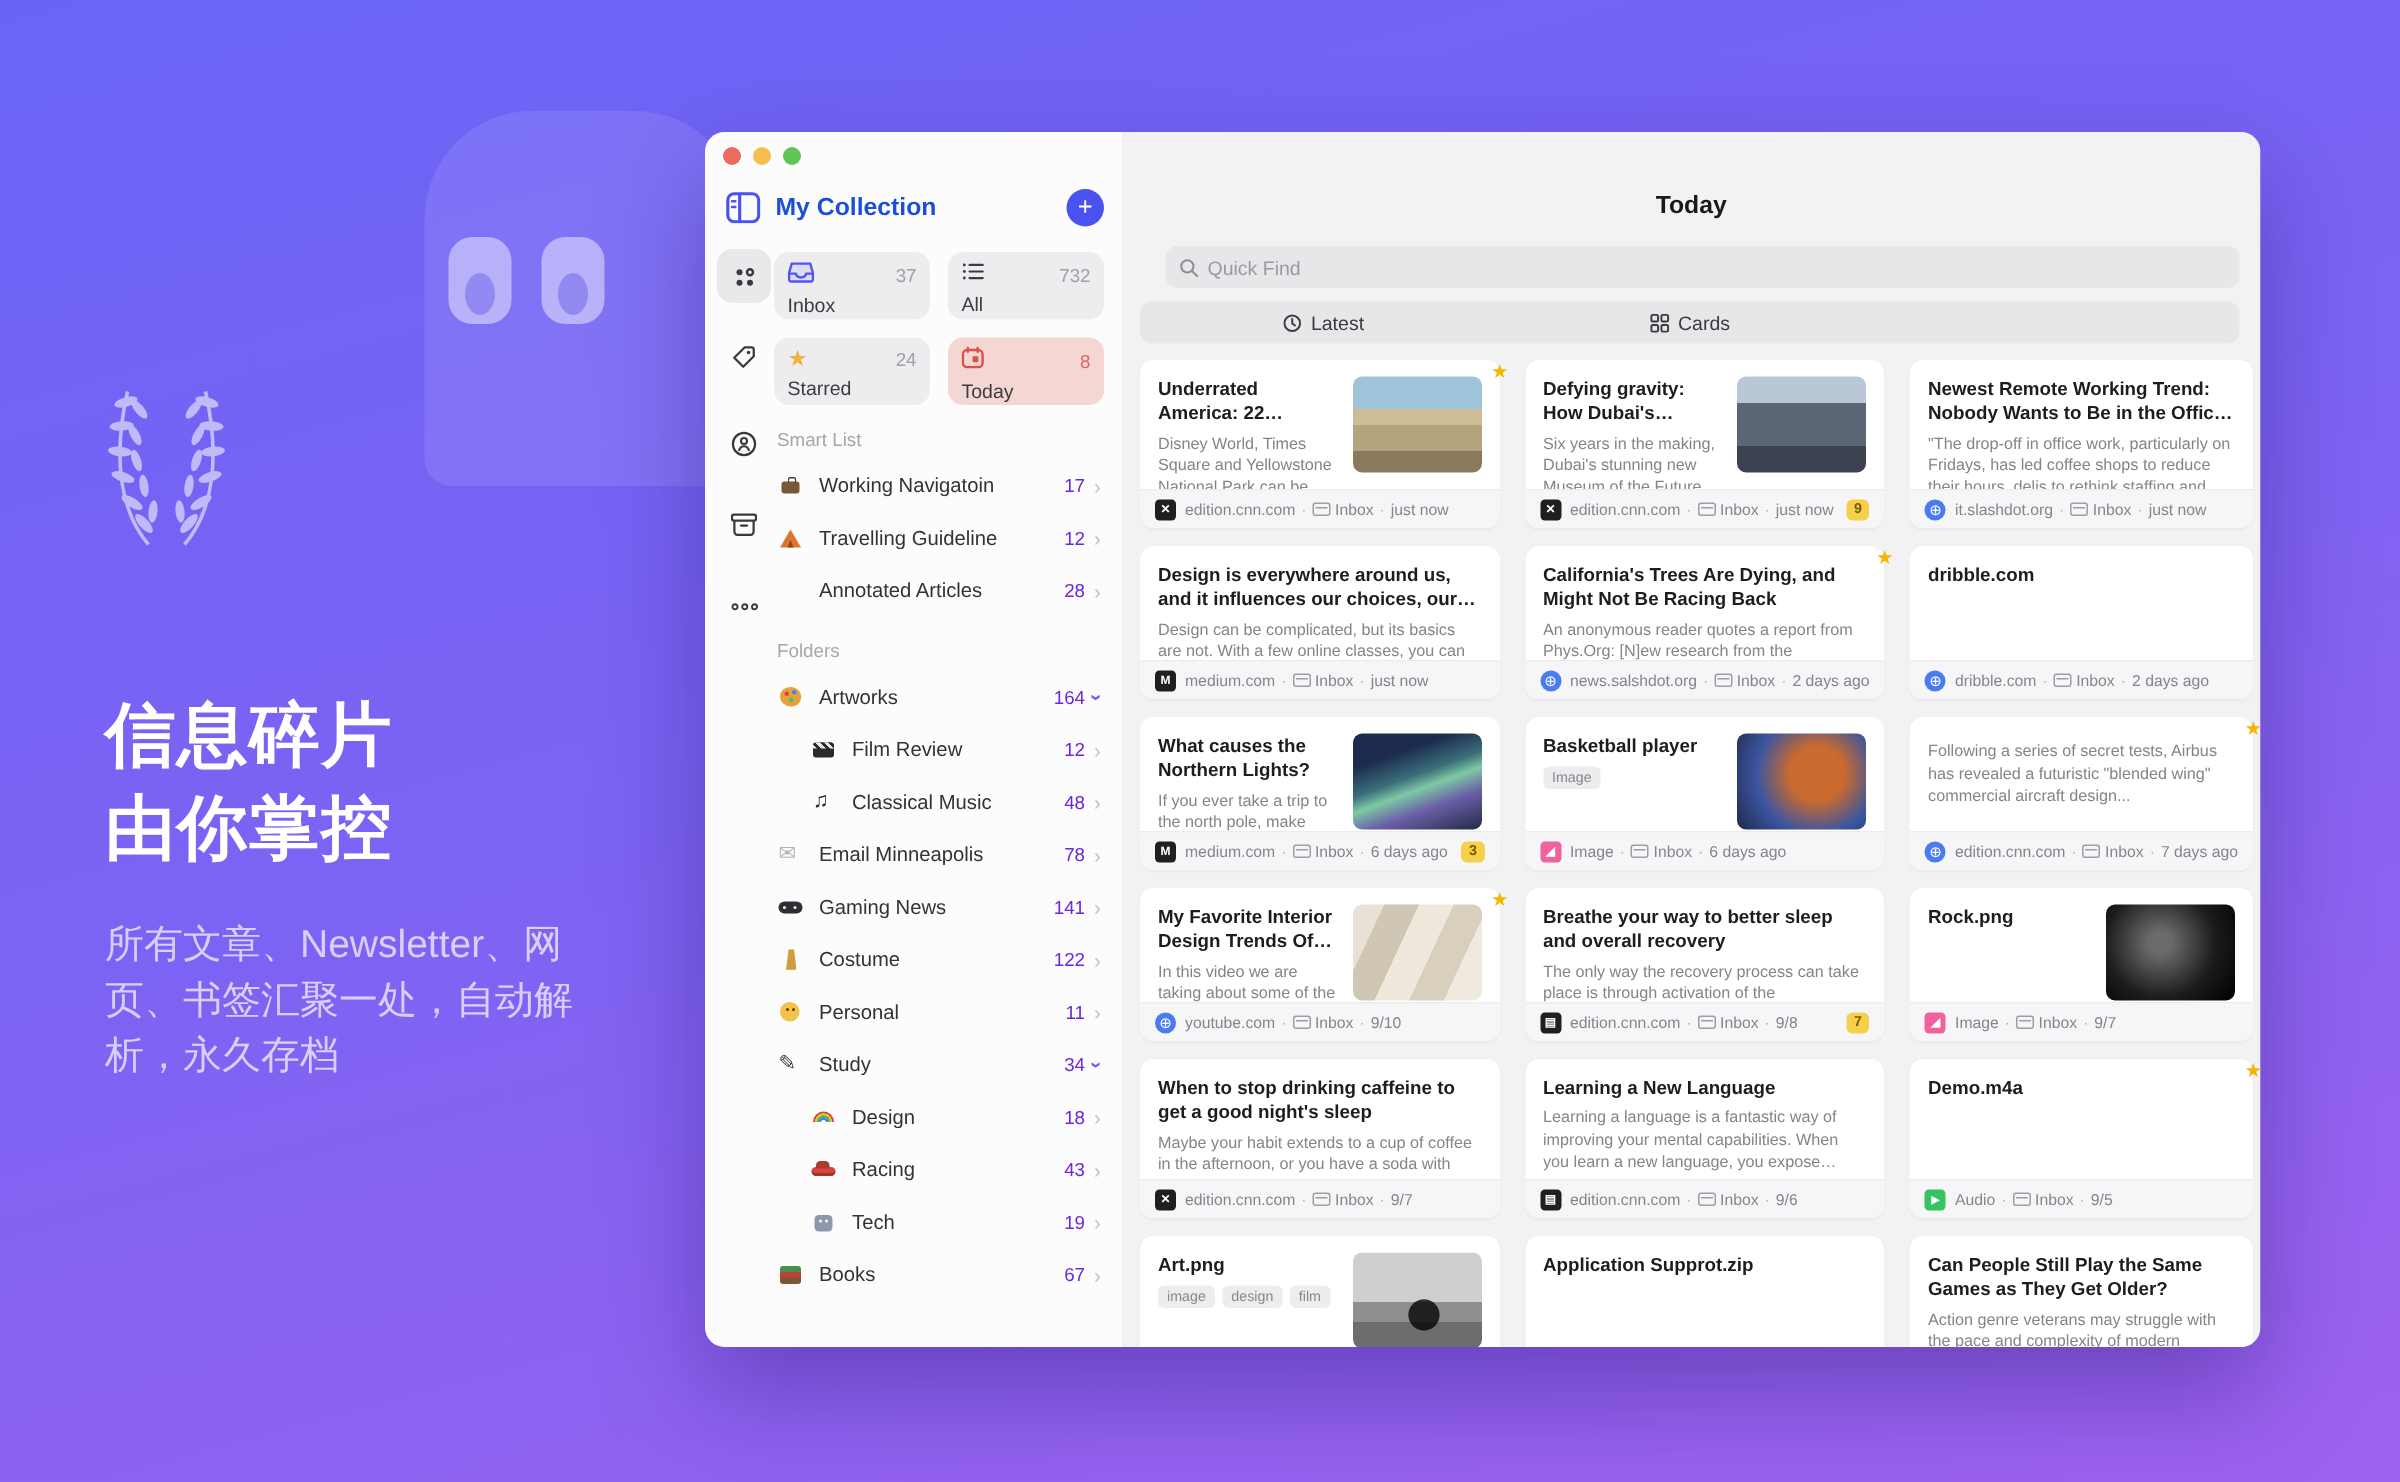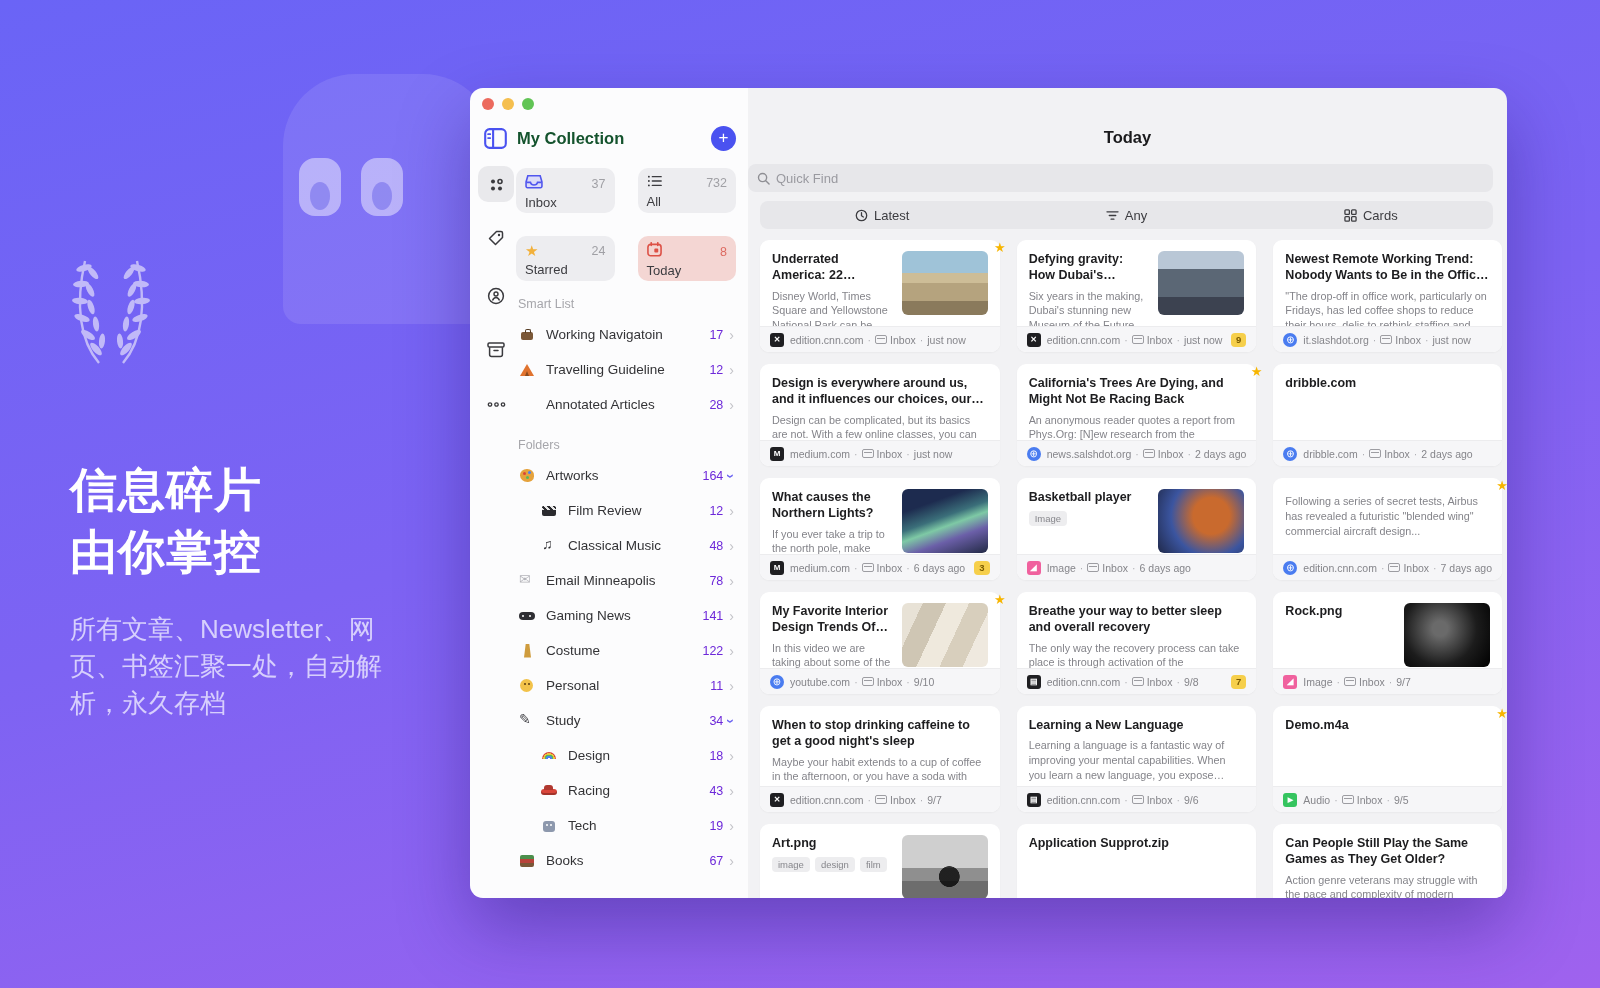--- a/index.html
+++ b/index.html
@@ -33,35 +33,35 @@
   .sidebar { position:relative; width:278px; background:#fcfcfd; flex:none; }
   .main    { position:relative; flex:1; background:#f2f2f4; }
 
   
   .lights { position:absolute; left:12px; top:10px; display:flex; gap:8px; }
   .light { width:12px; height:12px; border-radius:50%; }
   .light.r{background:#ec6a5e}.light.y{background:#f5bf4f}.light.g{background:#61c455}
 
   
   .sb-head { position:absolute; left:14px; top:38px; right:12px; display:flex; align-items:center; }
-  .sb-title { margin-left:10px; font-size:16.5px; font-weight:700; color:#14532d; }
+  .sb-title { margin-left:10px; font-size:16.5px; font-weight:700; color:#1d4ed8; }
   .plus-btn { margin-left:auto; width:25px; height:25px; border-radius:50%; background:#4a52f0;
               color:#fff; font-size:17px; line-height:23px; text-align:center; }
   .plus-btn::before{content:"+";}
 
   
   .rail { position:absolute; left:8px; top:78px; width:38px; }
   .rail-item { width:36px; height:36px; display:flex; align-items:center; justify-content:center;
                margin-bottom:18px; border-radius:10px; }
   .rail-item.selected { background:#e9e9ec; }
   .rail-item.gap1{margin-bottom:22px}.rail-item.gap2{margin-bottom:18px}
 
   
   .sb-content { position:absolute; left:46px; top:80px; width:220px; }
-  .tiles { display:grid; grid-template-columns:1fr 1fr; gap:23px; }
+  .tiles { display:grid; grid-template-columns:1fr 1fr; gap:12px; }
   .tile { background:#ededf0; border-radius:10px; height:45px; padding:6px 9px 5px; }
   .tile.selected { background:#f4d6d3; }
   .tile-top { display:flex; align-items:center; }
   .tile-count { margin-left:auto; font-size:12.5px; color:#a0a0a5; }
   .tile.selected .tile-count { color:#dd6a60; }
   .tile-label { font-size:13px; color:#3c3c40; margin-top:2px; }
   .tile-star { color:#f2b13c; font-size:15px; line-height:14px; }
 
   .section-label { font-size:12.5px; color:#a6a6ab; margin:16px 0 6px 2px; }
   .side-row { display:flex; align-items:center; height:35px; padding:0 2px; border-radius:7px; }
@@ -95,21 +95,21 @@
   .ic-car::before{left:1px;top:6px;width:16px;height:6px;background:#d9453a;border-radius:3px;box-shadow:inset 0 -2px 0 rgba(0,0,0,.25);}
   .ic-car::after{left:4px;top:2px;width:9px;height:5px;background:#b03830;border-radius:3px 3px 0 0;}
   .ic-robot::before{left:3px;top:3px;width:12px;height:11px;background:#8d98ad;border-radius:3px;}
   .ic-robot::after{left:6px;top:6px;width:2px;height:2px;background:#fff;border-radius:50%;box-shadow:4px 0 0 #fff;}
   .ic-books::before{left:2px;top:2px;width:14px;height:12px;border-radius:2px;
     background:linear-gradient(180deg,#4c8f4c 0 4px,#b8433a 4px 8px,#7a5737 8px 12px);}
 
   
   .main-title { position:absolute; top:40px; left:0; right:0; text-align:center;
                 font-size:16.5px; font-weight:700; color:#1a1a1c; }
-  .searchbar { position:absolute; left:0; right:14px; top:76px; height:28px; background:#e7e7ea;
+  .searchbar { position:absolute; left:29px; right:14px; top:76px; height:28px; background:#e7e7ea;
                border-radius:8px; display:flex; align-items:center; padding:0 9px; }
   .searchbar input { flex:1; margin-left:6px; border:0; outline:0; background:transparent;
                      font-size:13px; color:#3c3c40; font-family:"Liberation Sans",sans-serif; }
   .searchbar input::placeholder { color:#9a9aa0; }
   .toolbar { position:absolute; left:12px; right:14px; top:113px; height:28px; background:#e7e7ea;
              border-radius:8px; display:grid; grid-template-columns:1fr 1fr 1fr; }
   .tb-seg { display:flex; align-items:center; justify-content:center; gap:6px;
             font-size:13px; color:#3c3c40; }
 
   
@@ -415,30 +415,20 @@
       </div>
       <div class="toolbar">
         <div class="tb-seg">
           <svg width="13" height="13" viewBox="0 0 14 14">
               <circle cx="7" cy="7" r="5.6" fill="none" stroke="#3c3c40" stroke-width="1.4"></circle>
               <path d="M7 4v3.2l2 1.4" fill="none" stroke="#3c3c40" stroke-width="1.4" stroke-linecap="round"></path>
             </svg>
           <span>Latest</span>
         </div>
         <div class="tb-seg">
-          <svg width="13" height="11" viewBox="0 0 14 12">
-              <g stroke="#3c3c40" stroke-width="1.5" stroke-linecap="round">
-                <path d="M1 2h12"></path>
-                <path d="M3.5 6h7"></path>
-                <path d="M5.5 10h3"></path>
-              </g>
-            </svg>
-          <span>Any</span>
-        </div>
-        <div class="tb-seg">
           <svg width="13" height="13" viewBox="0 0 14 14">
               <g fill="none" stroke="#3c3c40" stroke-width="1.4">
                 <rect x="1" y="1" width="4.8" height="4.8" rx="1"></rect>
                 <rect x="8.2" y="1" width="4.8" height="4.8" rx="1"></rect>
                 <rect x="1" y="8.2" width="4.8" height="4.8" rx="1"></rect>
                 <rect x="8.2" y="8.2" width="4.8" height="4.8" rx="1"></rect>
               </g>
             </svg>
           <span>Cards</span>
         </div>

